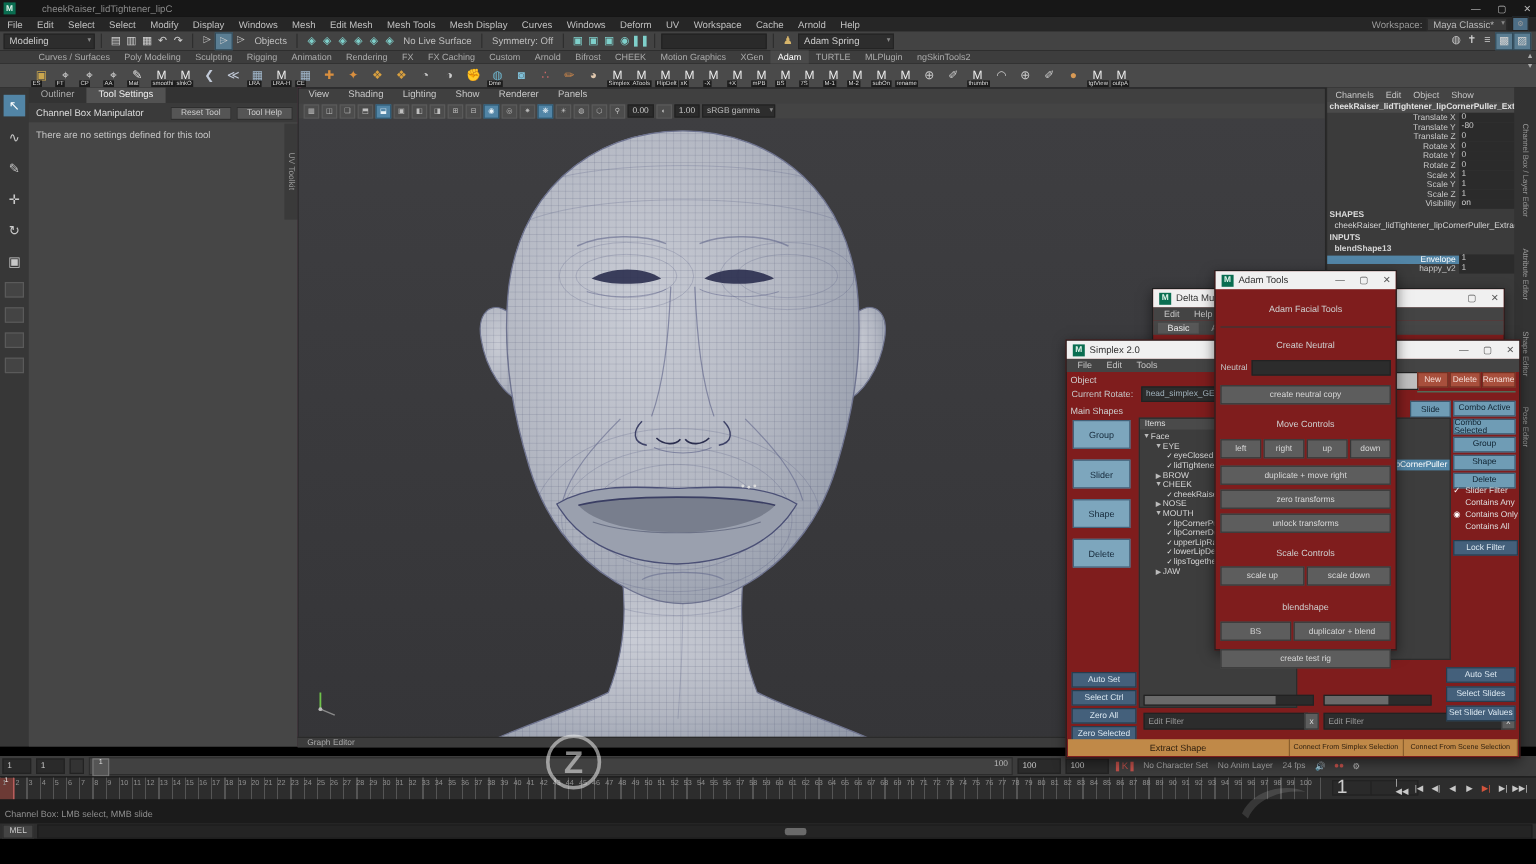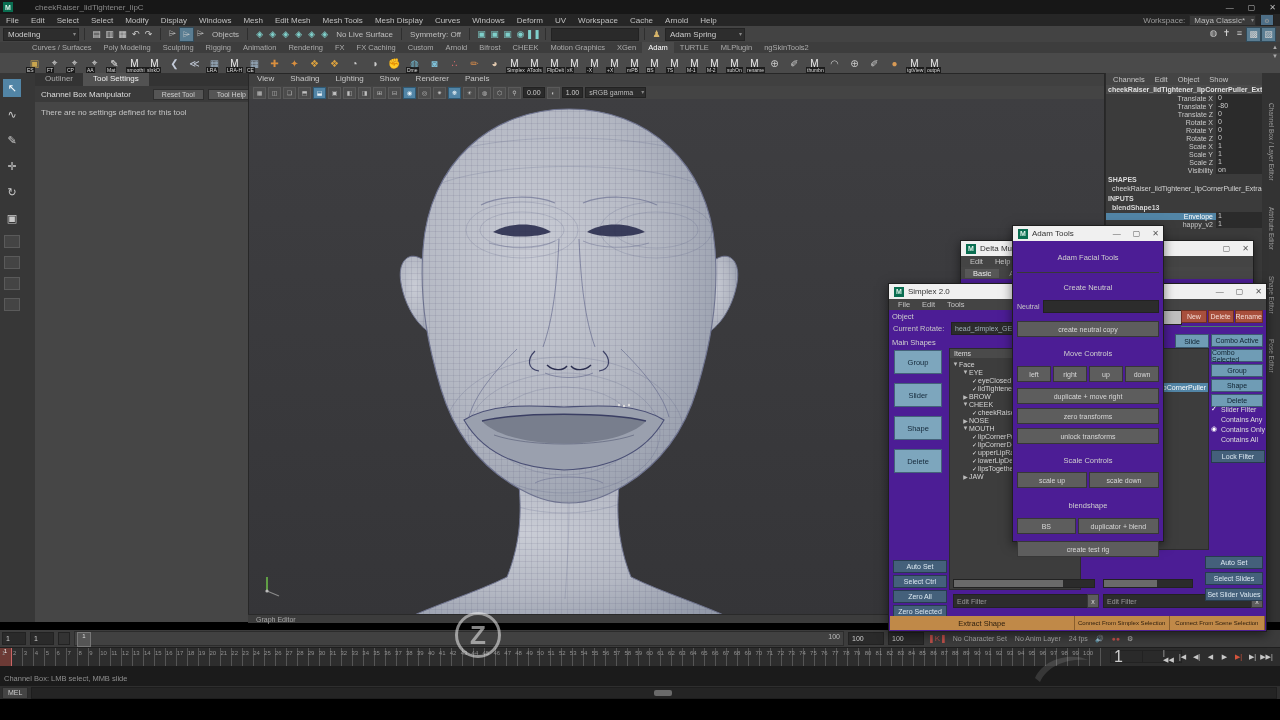--- a/index.html
+++ b/index.html
@@ -44,21 +44,21 @@
 
   
   #main{left:0;top:73px;width:1280px;height:549px;background:#373737;}
   
   #toolcol{left:0;top:73px;width:24px;height:549px;background:#373737;display:flex;flex-direction:column;align-items:center;padding-top:6px;box-sizing:border-box;gap:8px;}
   .toolcol-ic{width:18px;height:18px;display:flex;align-items:center;justify-content:center;font-size:11px;color:#c9c9c9;}
   .toolcol-ic.sel{background:#5285a6;color:#fff;}
   .layout-box{width:14px;height:11px;border:1px solid #5a5a5a;background:#444;}
 
   
-  #toolpanel{left:24px;top:73px;width:224px;height:549px;background:#414141;border-right:3px solid #ec4899;margin-left:11px;}
+  #toolpanel{left:24px;top:73px;width:224px;height:549px;background:#414141;border-right:3px solid #ec4899;}
   #tp-tabs{position:absolute;left:0;top:0;width:100%;height:13px;background:#333;display:flex;font-size:8px;}
   #tp-tabs .tp-tab{padding:1px 10px;color:#aaa;}
   #tp-tabs .tp-tab.active{background:#525252;color:#eee;}
   #tp-head{position:absolute;left:0;top:13px;width:100%;height:16px;background:#3a3a3a;display:flex;align-items:center;font-size:8px;color:#ddd;}
   #tp-head .tp-title{flex:1;padding-left:6px;}
   .tp-btn{background:#555;border:1px solid #2e2e2e;color:#ccc;font-size:7px;padding:1px 8px;margin-right:4px;}
   #tp-body{position:absolute;left:0;top:29px;width:100%;bottom:0;background:#464646;font-size:8px;color:#c4c4c4;padding:6px;box-sizing:border-box;}
   #tp-side{position:absolute;right:0;top:30px;width:11px;height:80px;background:#3a3a3a;writing-mode:vertical-rl;font-size:7px;color:#999;display:flex;align-items:center;justify-content:center;}
 
   
@@ -86,21 +86,21 @@
   .cb-row.sel .cb-name{background:#5285a6;color:#fff;}
   .cb-section{color:#dadada;font-weight:bold;font-size:7px;padding:2px 2px 1px;}
   .cb-sub{color:#d5d5d5;font-size:7px;padding:1px 6px;white-space:nowrap;overflow:hidden;}
 
   
   #dockstrip{left:1262px;top:73px;width:18px;height:549px;background:#333;display:flex;flex-direction:column;align-items:center;gap:26px;padding-top:30px;box-sizing:border-box;}
   #dockstrip .dock-tab{writing-mode:vertical-rl;font-size:6.5px;color:#9a9a9a;white-space:nowrap;}
   #dock-icons{position:absolute;left:1262px;top:74px;width:18px;display:flex;flex-direction:column;align-items:center;gap:2px;font-size:7px;color:#bbb;}
 
   
-  .fwin{position:absolute;background:#4c1d95;border:1px solid #1f1f1f;box-shadow:0 3px 10px rgba(0,0,0,.5);}
+  .fwin{position:absolute;background:#7f1d1d;border:1px solid #1f1f1f;box-shadow:0 3px 10px rgba(0,0,0,.5);}
   .fwin-title{height:15px;background:#f0f0f0;color:#333;font-size:8px;display:flex;align-items:center;padding-left:2px;position:relative;}
   .fwin-title .maya-icon{margin-right:4px;}
   .fwin-ctrls{position:absolute;right:4px;top:0;height:15px;display:flex;gap:12px;align-items:center;color:#555;font-size:8px;}
   .fwin-menus{height:11px;background:#444;display:flex;gap:2px;font-size:7.5px;color:#c5c5c5;align-items:center;padding-left:4px;}
   .fwin-menus span{padding:0 5px;}
   .awbtn{background:#5d5d5d;border:1px solid #373737;color:#d8d8d8;font-size:7px;display:flex;align-items:center;justify-content:center;height:14px;}
   .awhdr{color:#cfcfcf;font-size:7.5px;text-align:center;}
   .sx-blue{background:#7da6bd;border:1px solid #44627a;color:#15293a;font-size:7.5px;display:flex;align-items:center;justify-content:center;}
   .sx-combo{background:#6f9cb5;border:1px solid #3c5a70;color:#0f2230;font-size:7px;display:flex;align-items:center;justify-content:center;}
   .sx-navy{background:#44607b;border:1px solid #273c4e;color:#dce8f1;font-size:7px;display:flex;align-items:center;justify-content:center;}

